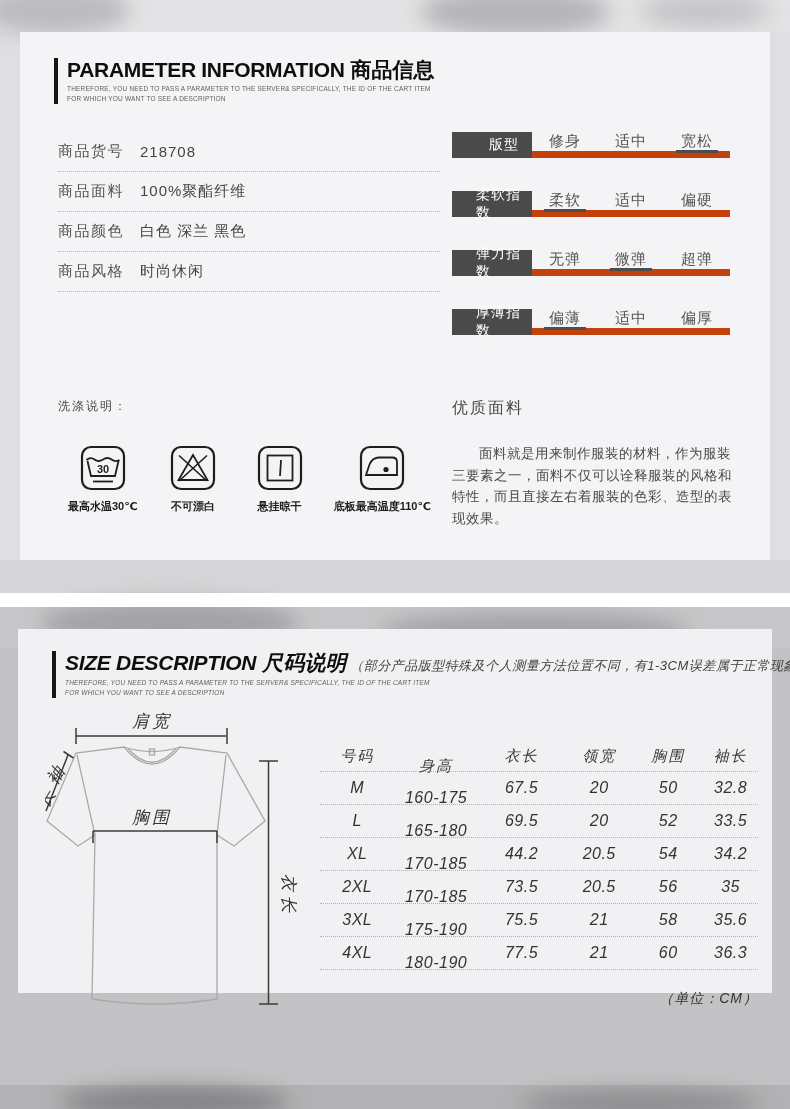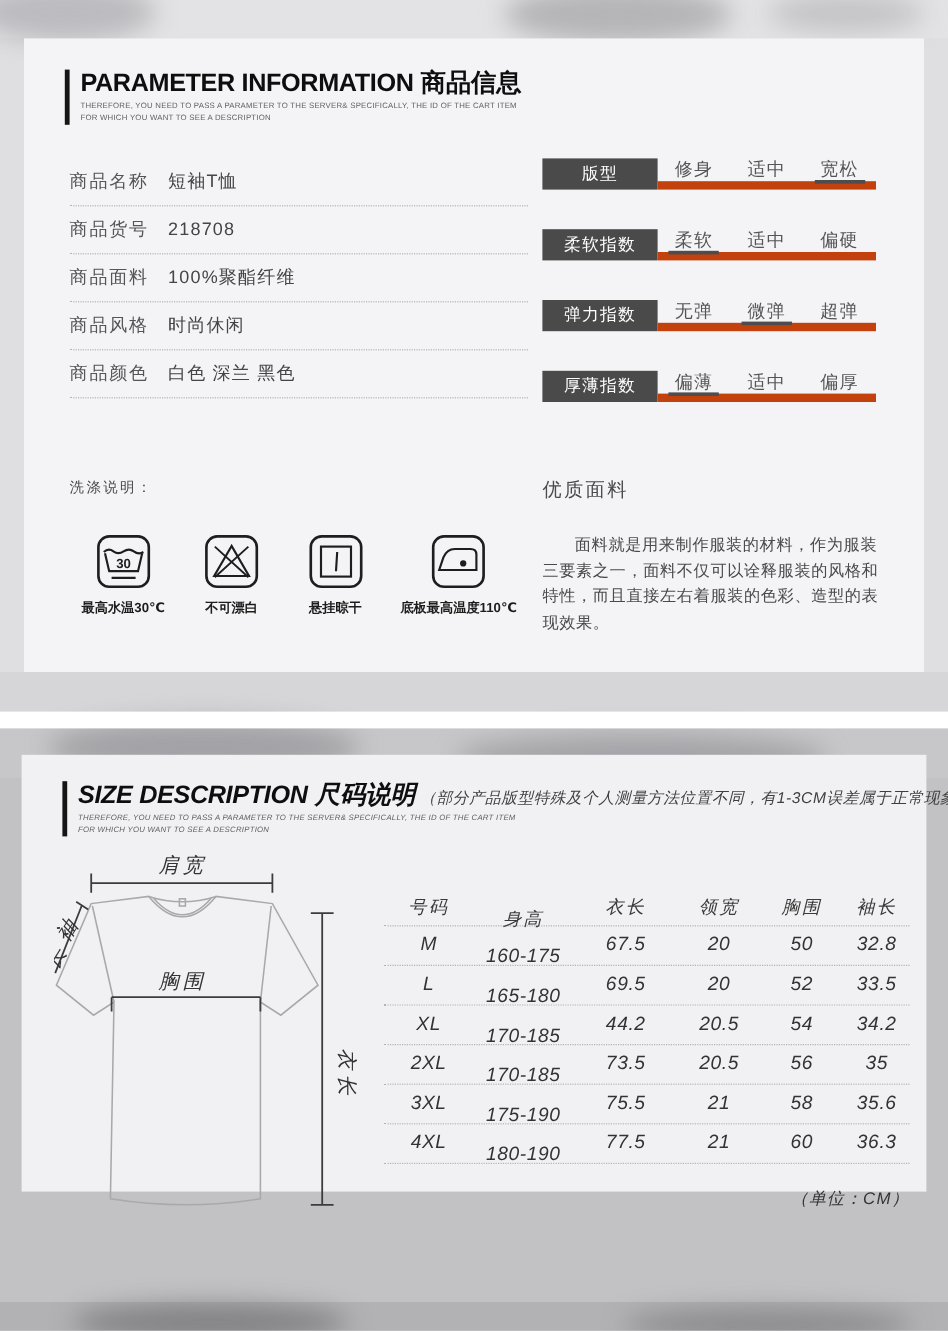--- a/index.html
+++ b/index.html
@@ -39,22 +39,22 @@
 
   
   .attrs{position:absolute;left:38px;top:100px;width:382px;}
   .attr-row{display:flex;align-items:center;height:39px;border-bottom:1px dotted #b3b3b5;}
   .attr-label{color:#555;font-size:15px;letter-spacing:1.5px;width:82px;flex:none;}
   .attr-value{color:#454545;font-size:15px;letter-spacing:1px;}
 
   
   .indicators{position:absolute;left:432px;top:100px;width:278px;}
   .ind-row{display:flex;height:26px;margin-bottom:33px;}
-  .ind-label{width:96px;flex:none;background:#4a4a4a;color:#fff;font-size:14px;letter-spacing:1px;
-             display:flex;align-items:center;justify-content:center;}
+  .ind-label{width:56px;flex:none;background:#4a4a4a;color:#fff;font-size:14px;letter-spacing:1px;
+             display:flex;align-items:center;justify-content:center;padding-left:24px;}
   .ind-opts{flex:1;display:flex;justify-content:space-around;align-items:stretch;
             border-bottom:7px solid #c2410c;}
   .opt{position:relative;display:flex;align-items:center;font-size:15px;color:#555;letter-spacing:1px;}
   .opt.sel::after{content:"";position:absolute;left:-5px;right:-5px;bottom:-2px;height:3px;background:#4d4d4d;}
 
   
   .wash{position:absolute;left:38px;top:366px;width:386px;}
   .wash-title{font-size:12px;color:#4a4a4a;font-weight:normal;letter-spacing:2px;margin:0;}
   .wash-icons{display:flex;margin-top:30px;}
   .wash-item{display:flex;flex-direction:column;align-items:center;}
@@ -100,38 +100,34 @@
       <div class="hd-text">
         <div class="title-row">
           <h1 class="sec-title"><span>PARAMETER INFORMATION</span><span class="zh">商品信息</span></h1>
         </div>
         <p class="sec-sub"><span>THEREFORE, YOU NEED TO PASS A PARAMETER TO THE SERVER&amp; SPECIFICALLY, THE ID OF THE CART ITEM</span><br><span>FOR WHICH YOU WANT TO SEE A DESCRIPTION</span></p>
       </div>
     </header>
 
     <div class="attrs">
       <div class="attr-row">
-        <span class="attr-label">商品名称</span>
-        <span class="attr-value">短袖T恤</span>
-      </div>
-      <div class="attr-row">
         <span class="attr-label">商品货号</span>
         <span class="attr-value">218708</span>
       </div>
       <div class="attr-row">
         <span class="attr-label">商品面料</span>
         <span class="attr-value">100%聚酯纤维</span>
       </div>
       <div class="attr-row">
+        <span class="attr-label">商品颜色</span>
+        <span class="attr-value">白色 深兰 黑色</span>
+      </div>
+      <div class="attr-row">
         <span class="attr-label">商品风格</span>
         <span class="attr-value">时尚休闲</span>
-      </div>
-      <div class="attr-row">
-        <span class="attr-label">商品颜色</span>
-        <span class="attr-value">白色 深兰 黑色</span>
       </div>
     </div>
 
     <div class="indicators">
       <div class="ind-row">
         <span class="ind-label">版型</span>
         <span class="ind-opts">
           <span class="opt">修身</span>
           <span class="opt">适中</span>
           <span class="opt sel">宽松</span>

